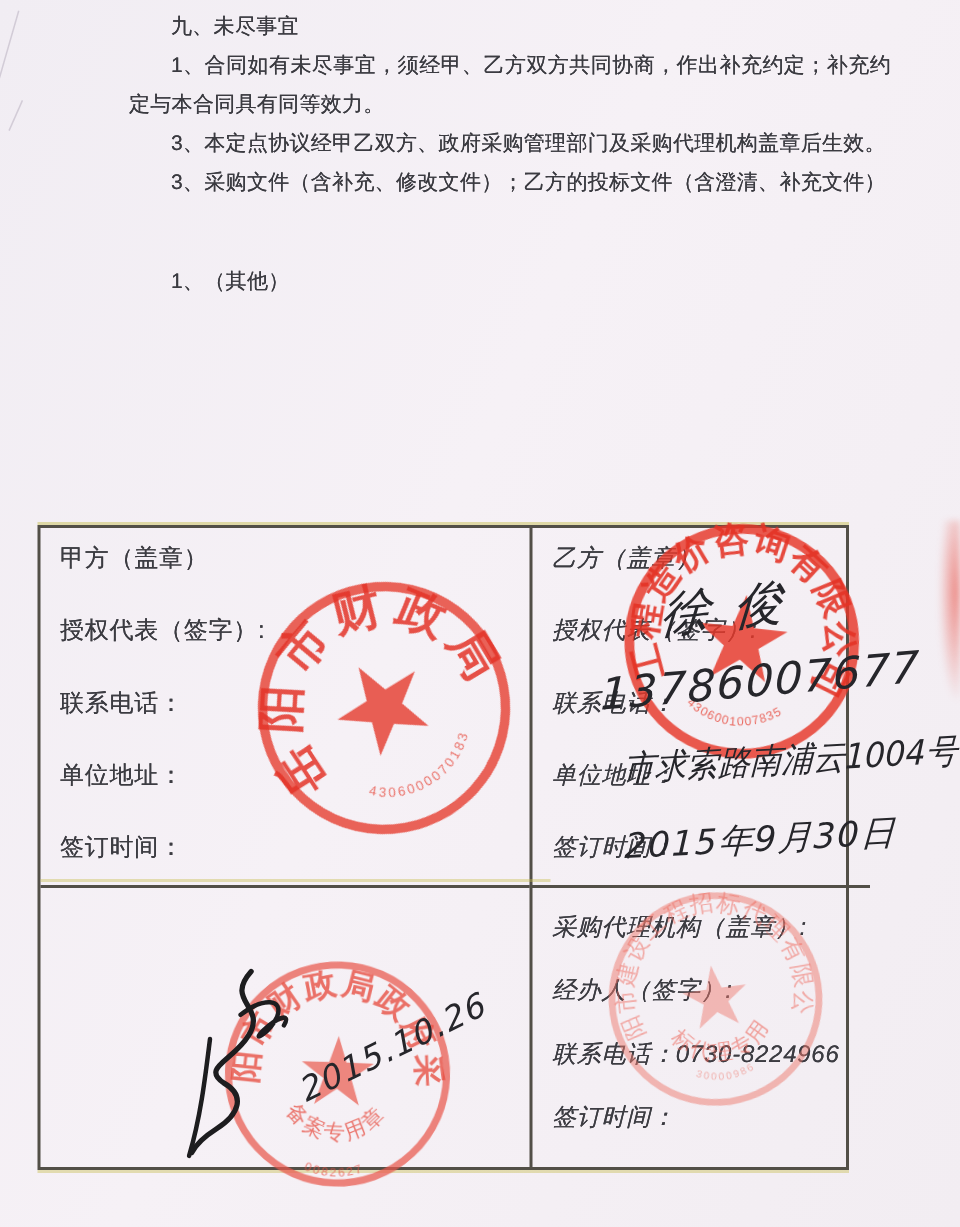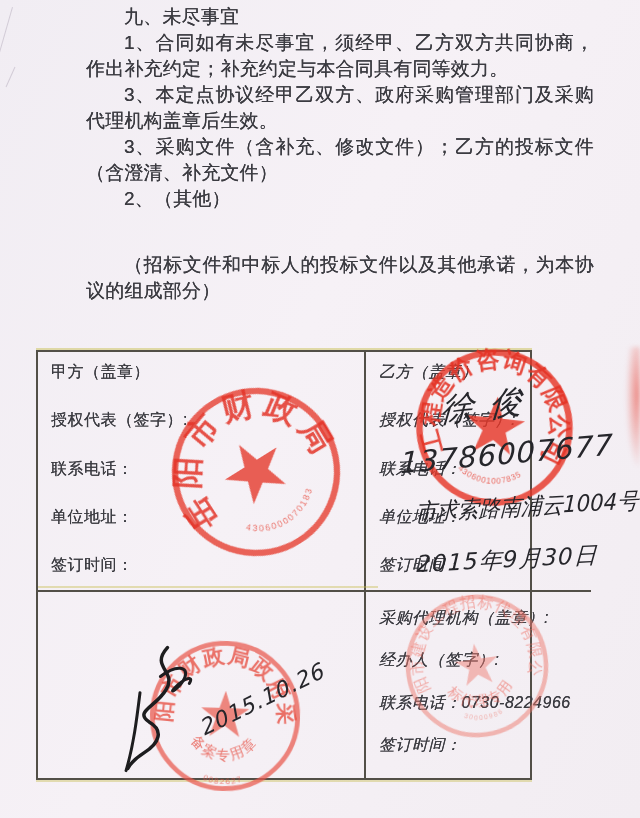--- a/index.html
+++ b/index.html
@@ -2,27 +2,27 @@
 <html><head>
 <meta charset="utf-8">
 <style>
   html,body{margin:0;padding:0;}
   body{width:640px;height:818px;font-family:"Liberation Sans","DejaVu Sans",sans-serif;}
   .page{position:relative;width:640px;height:818px;overflow:hidden;
         background:linear-gradient(115deg,#f1edf3 0%,#f6f1f6 45%,#f2edf2 100%);}
 
   
   .doc{position:absolute;left:86px;top:4px;width:508px;
-       font-size:19px;line-height:26px;color:#3b3b41;text-align:justify;
+       font-size:14px;line-height:26px;color:#3b3b41;text-align:justify;
        text-shadow:0 0 .4px #3b3b41;}
   .doc p{margin:0;text-indent:2em;letter-spacing:.2px;}
   .doc p:last-child{margin-top:40px;}
 
   
-  .sign-table{position:absolute;left:36px;top:350px;width:496px;height:430px;
+  .sign-table{position:absolute;left:25px;top:350px;width:541px;height:430px;
               box-sizing:border-box;border:2px solid #524f47;
               display:grid;grid-template-columns:326px 1fr;grid-template-rows:238px 1fr;z-index:2;}
   .sign-table::before{content:"";position:absolute;left:-2px;right:-2px;top:-4px;height:2px;
               background:rgba(198,188,72,.45);}
   .sign-table::after{content:"";position:absolute;left:-2px;right:-2px;bottom:-4px;height:2px;
               background:rgba(198,188,72,.4);}
   .mid-tinge{position:absolute;left:0;top:234px;width:340px;height:2px;
               background:rgba(198,188,72,.4);}
   .cell{box-sizing:border-box;display:flex;flex-direction:column;justify-content:space-between;
         padding:10px 8px 14px 13px;}
@@ -68,22 +68,21 @@
 
   <div class="scratch" id="scr1"></div>
   <div class="scratch" id="scr2"></div>
   <div class="bleed"></div>
 
   <div class="doc">
     <p>九、未尽事宜</p>
     <p>1、合同如有未尽事宜，须经甲、乙方双方共同协商，作出补充约定；补充约定与本合同具有同等效力。</p>
     <p>3、本定点协议经甲乙双方、政府采购管理部门及采购代理机构盖章后生效。</p>
     <p>3、采购文件（含补充、修改文件）；乙方的投标文件（含澄清、补充文件）</p>
-    <p>2、（其他）</p>
-    <p>（招标文件和中标人的投标文件以及其他承诺，为本协议的组成部分）</p>
+    <p>1、（其他）</p>
   </div>
 
   <div class="sign-table">
     <div class="mid-tinge"></div>
 
     <div class="cell">
       <div class="lbl">甲方（盖章）</div>
       <div class="lbl">授权代表（签字）:</div>
       <div class="lbl">联系电话：</div>
       <div class="lbl">单位地址：</div>

